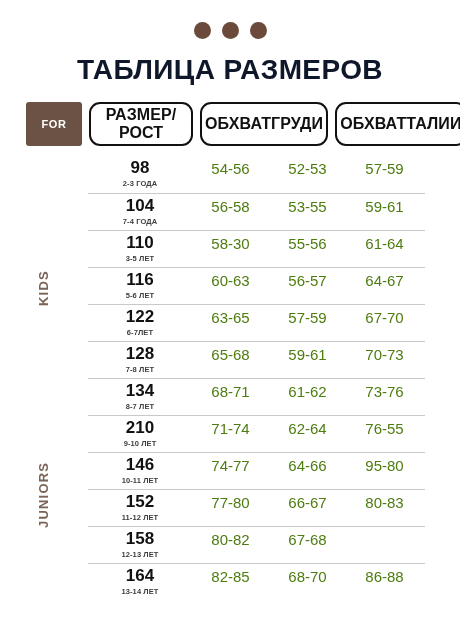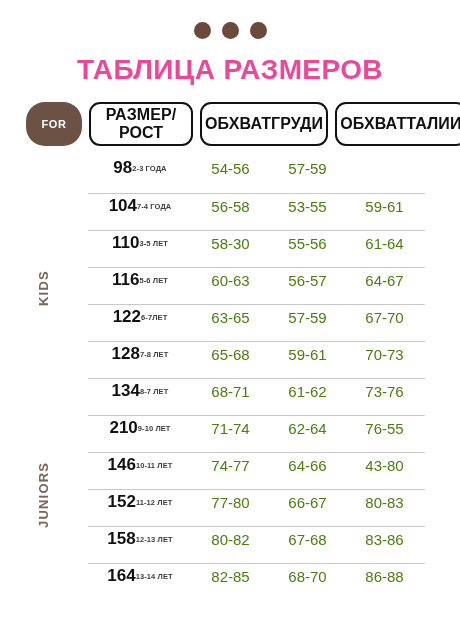--- a/index.html
+++ b/index.html
@@ -36,21 +36,21 @@
   
   .title {
     position: absolute;
     top: 54px;
     left: 0;
     width: 460px;
     text-align: center;
     font-size: 28px;
     font-weight: 700;
     letter-spacing: 0.4px;
-    color: #ec4899;
+    color: #0f172a;
     white-space: nowrap;
   }
 
   
   .header-row {
     position: absolute;
     top: 102px;
     left: 26px;
     width: 408px;
     height: 44px;
@@ -72,21 +72,21 @@
     letter-spacing: 0.1px;
     color: #111111;
     box-sizing: border-box;
     padding: 0 3px;
   }
   .pill-for {
     width: 56px;
     flex: 0 0 56px;
     background: #6b5244;
     border: none;
-    border-radius: 19px;
+    border-radius: 3px;
     color: #ffffff;
     font-size: 11px;
     letter-spacing: 0.6px;
   }
   .pill-size   { flex: 0 0 104px; }
   .pill-chest  { flex: 0 0 76px; }
   .pill-waist  { flex: 0 0 76px; }
   .pill-hips   { flex: 0 0 76px; }
 
   
@@ -118,23 +118,23 @@
     height: 37px;
     display: flex;
     align-items: flex-start;
     box-sizing: border-box;
   }
   .row + .row {
     border-top: 1px solid #c9c9c9;
   }
   .cell {
     display: flex;
-    flex-direction: row;
+    flex-direction: column;
     align-items: center;
-    justify-content: center;
+    justify-content: space-between;
     box-sizing: border-box;
     padding-top: 3px;
   }
   .cell-size  { flex: 0 0 104px; }
   .cell-meas  { flex: 0 0 77px; }
   .size-num {
     font-size: 17px;
     font-weight: 700;
     color: #111111;
     line-height: 1.1;
@@ -191,20 +191,23 @@
 <div class="table" id="table-body">
     <div class="row">
       <div class="cell cell-size">
         <div class="size-num">98</div>
         <div class="size-age">2-3 ГОДА</div>
       </div>
       <div class="cell cell-meas">
         <div class="meas-val">54-56</div>
       </div>
       <div class="cell cell-meas">
+        <div class="meas-val">52-53</div>
+      </div>
+      <div class="cell cell-meas">
         <div class="meas-val">57-59</div>
       </div>
     </div>
     <div class="row">
       <div class="cell cell-size">
         <div class="size-num">104</div>
         <div class="size-age">7-4 ГОДА</div>
       </div>
       <div class="cell cell-meas">
         <div class="meas-val">56-58</div>
@@ -311,21 +314,21 @@
         <div class="size-num">146</div>
         <div class="size-age">10-11 ЛЕТ</div>
       </div>
       <div class="cell cell-meas">
         <div class="meas-val">74-77</div>
       </div>
       <div class="cell cell-meas">
         <div class="meas-val">64-66</div>
       </div>
       <div class="cell cell-meas">
-        <div class="meas-val">43-80</div>
+        <div class="meas-val">95-80</div>
       </div>
     </div>
     <div class="row">
       <div class="cell cell-size">
         <div class="size-num">152</div>
         <div class="size-age">11-12 ЛЕТ</div>
       </div>
       <div class="cell cell-meas">
         <div class="meas-val">77-80</div>
       </div>
@@ -340,23 +343,20 @@
       <div class="cell cell-size">
         <div class="size-num">158</div>
         <div class="size-age">12-13 ЛЕТ</div>
       </div>
       <div class="cell cell-meas">
         <div class="meas-val">80-82</div>
       </div>
       <div class="cell cell-meas">
         <div class="meas-val">67-68</div>
       </div>
-      <div class="cell cell-meas">
-        <div class="meas-val">83-86</div>
-      </div>
     </div>
     <div class="row">
       <div class="cell cell-size">
         <div class="size-num">164</div>
         <div class="size-age">13-14 ЛЕТ</div>
       </div>
       <div class="cell cell-meas">
         <div class="meas-val">82-85</div>
       </div>
       <div class="cell cell-meas">

